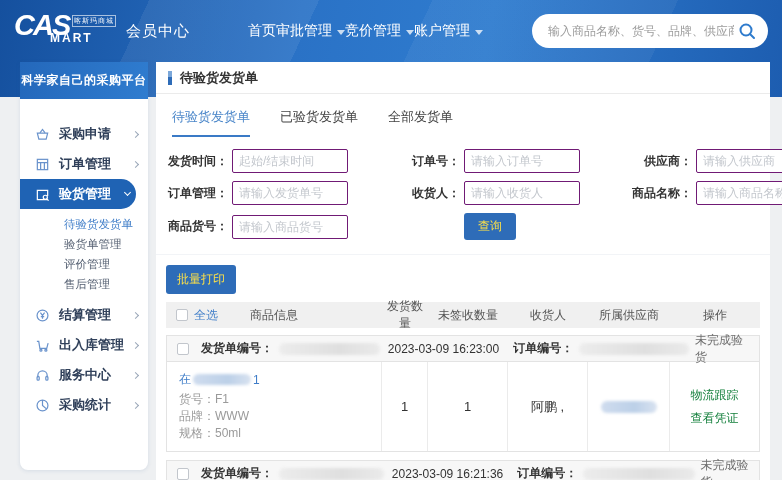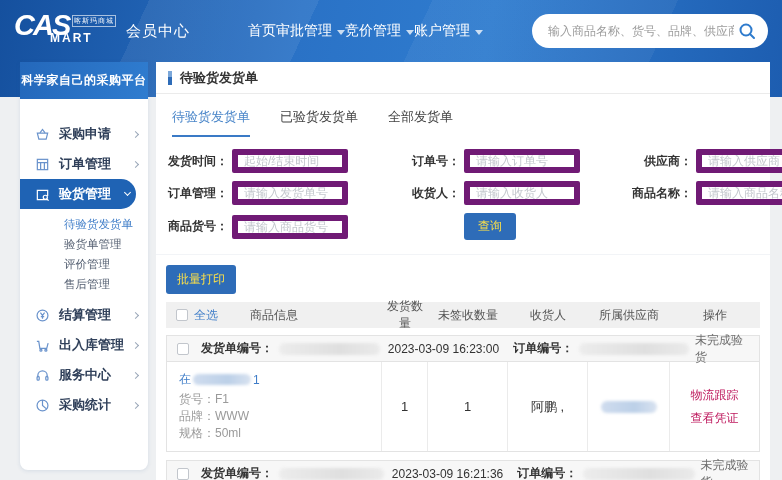--- a/index.html
+++ b/index.html
@@ -48,21 +48,21 @@
   .tbar{width:4px;height:14px;background:linear-gradient(180deg,#7ba7d9 0 45%,#2e6cb8 45%);margin-right:8px;}
   .page-title{font-size:13px;font-weight:bold;color:#333;}
   .tabs{display:flex;gap:30px;padding:14px 16px 0 16px;font-size:13px;color:#444;}
   .tab{padding-bottom:9px;cursor:pointer;}
   .tab.active{color:#4a86c9;border-bottom:2px solid #3a7ac6;}
 
   .filters{padding:12px 10px 6px 2px;border-bottom:1px solid #f2f4f7;}
   .f-row{display:flex;align-items:center;margin-bottom:8px;}
   .f-field{display:flex;align-items:center;}
   .f-field .lbl{width:70px;text-align:right;font-size:12px;font-weight:bold;color:#333;white-space:nowrap;}
-  .f-field input{width:116px;height:24px;border:6px solid #701a75;border-radius:2px;margin-left:4px;padding:0 6px;font-size:12px;color:#333;outline:none;font-family:inherit;}
+  .f-field input{width:116px;height:24px;border:1px solid #701a75;border-radius:2px;margin-left:4px;padding:0 6px;font-size:12px;color:#333;outline:none;font-family:inherit;}
   .f-field input::placeholder{color:#c3c7cd;}
   .f-col2{margin-left:42px;}
   .f-col3{margin-left:42px;}
   .btn{display:inline-block;background:#2e6cb8;color:#fde047;font-size:12px;border:none;border-radius:3px;cursor:pointer;font-family:inherit;}
   .query-btn{margin-left:116px;padding:5px 14px;}
   .batch-btn{margin:10px 12px 8px 10px;padding:6px 11px;}
 
   .table{margin:0 10px;}
   .cb{width:12px;height:12px;border:1px solid #c2c6cc;border-radius:2px;background:#fff;flex:none;cursor:pointer;}
   .thead{height:26px;background:#f0f0f0;display:flex;align-items:center;font-size:12px;color:#555;margin-bottom:7px;}
@@ -83,21 +83,21 @@
   .blur{display:inline-block;height:12px;border-radius:6px;background:linear-gradient(90deg,#ececec,#dfdfdf 60%,#eaeaea);filter:blur(1.5px);margin:0 6px;}
   .blur.blue{background:linear-gradient(90deg,#cfdcee,#bcd0e8 60%,#d8e2f0);}
   .g-body{display:flex;min-height:78px;font-size:13px;color:#333;}
   .cell{display:flex;align-items:center;justify-content:center;border-left:1px solid #ebebeb;flex:none;}
   .prod-cell{flex:1;border-left:none;padding:9px 12px;font-size:12px;}
   .prod-name{color:#3f7dc8;cursor:pointer;display:flex;align-items:center;margin-bottom:3px;}
   .prod-name .blur{height:11px;margin:0 2px;}
   .meta{color:#9a9a9a;line-height:17px;}
   .sup-link{color:#3f7dc8;display:flex;align-items:center;cursor:pointer;}
   .actions{flex-direction:column;gap:6px;font-size:12px;}
-  .act-link{color:#be185d;cursor:pointer;}
+  .act-link{color:#15803d;cursor:pointer;}
 </style>
 </head>
 <body>
 
 <div class="banner"></div>
 
 <div class="topbar">
   <div class="logo">
     <div class="logo-mark">
       <span class="logo-cas">CAS</span>

